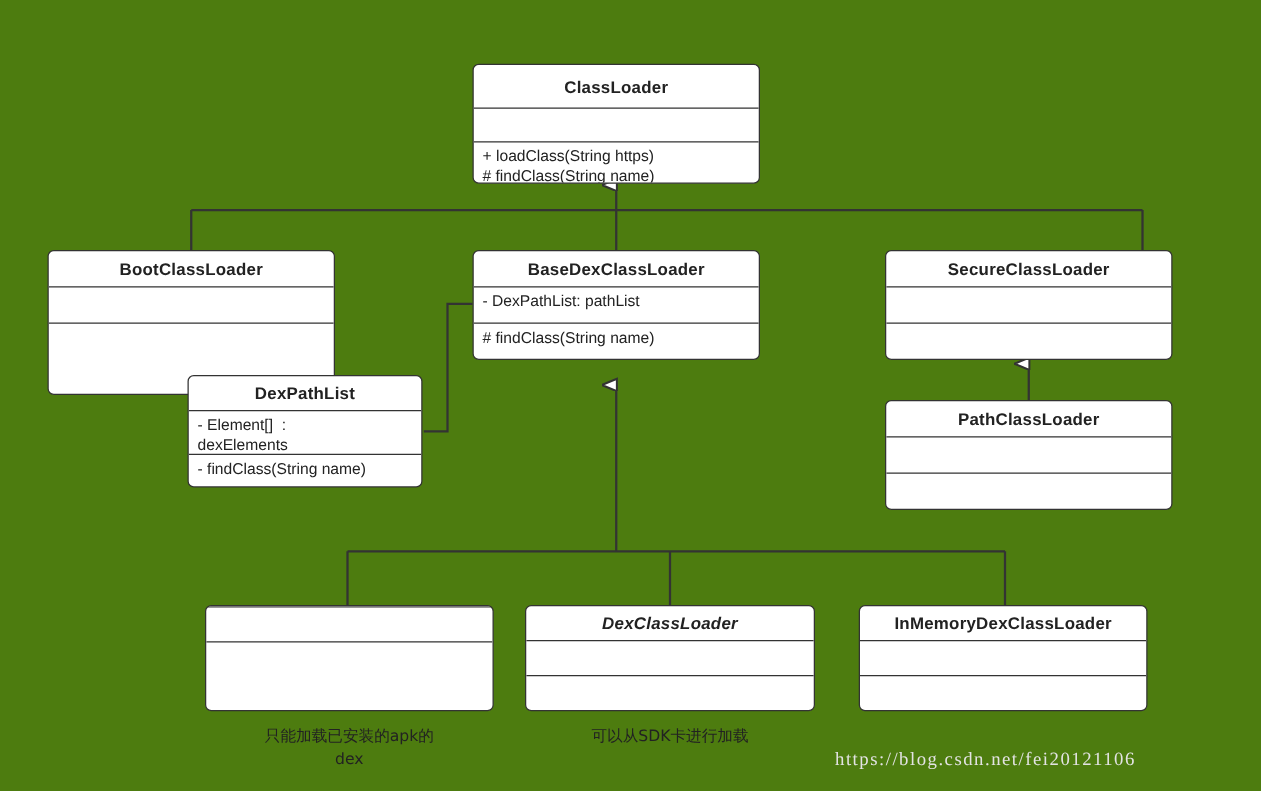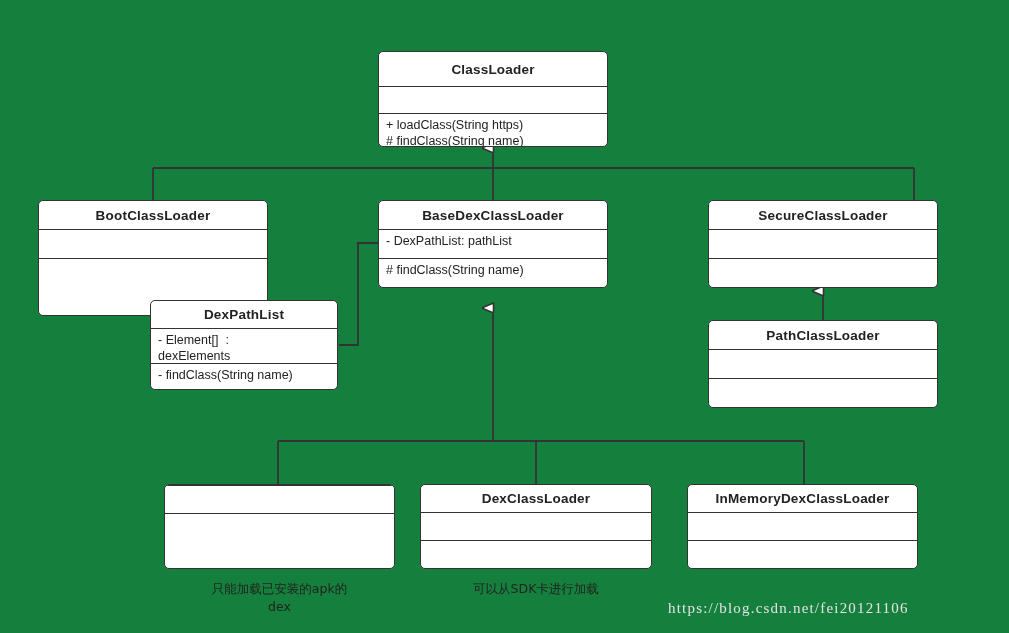--- a/index.html
+++ b/index.html
@@ -4,21 +4,21 @@
 <style>
   html, body {
     margin: 0;
     padding: 0;
     background: #ffffff;
   }
   #canvas {
     position: relative;
     width: 1009px;
     height: 633px;
-    background: #15803d;
+    background: #4d7c0f;
     font-family: "Liberation Sans", "DejaVu Sans", sans-serif;
     overflow: hidden;
   }
   svg#wires {
     position: absolute;
     left: 0;
     top: 0;
     width: 1009px;
     height: 633px;
     pointer-events: none;
@@ -179,21 +179,21 @@
     <div class="uml-compartment" style="height:27px;"></div>
     <div class="uml-sep"></div>
     <div class="uml-compartment" style="height:27px;"></div>
   </div>
   <div class="caption" style="left:164px; top:580px; width:231px;">
     <div>只能加载已安装的apk的</div>
     <div>dex</div>
   </div>
 
   <div class="uml-box" style="left:420px; top:484px; width:232px; height:85px;">
-    <div class="uml-title" style="height:27px;">DexClassLoader</div>
+    <div class="uml-title" style="height:27px;font-style:italic;">DexClassLoader</div>
     <div class="uml-sep"></div>
     <div class="uml-compartment" style="height:27px;"></div>
     <div class="uml-sep"></div>
     <div class="uml-compartment" style="height:27px;"></div>
   </div>
   <div class="caption" style="left:420px; top:580px; width:232px;">
     <div>可以从SDK卡进行加载</div>
   </div>
 
   <div class="uml-box" style="left:687px; top:484px; width:231px; height:85px;">

